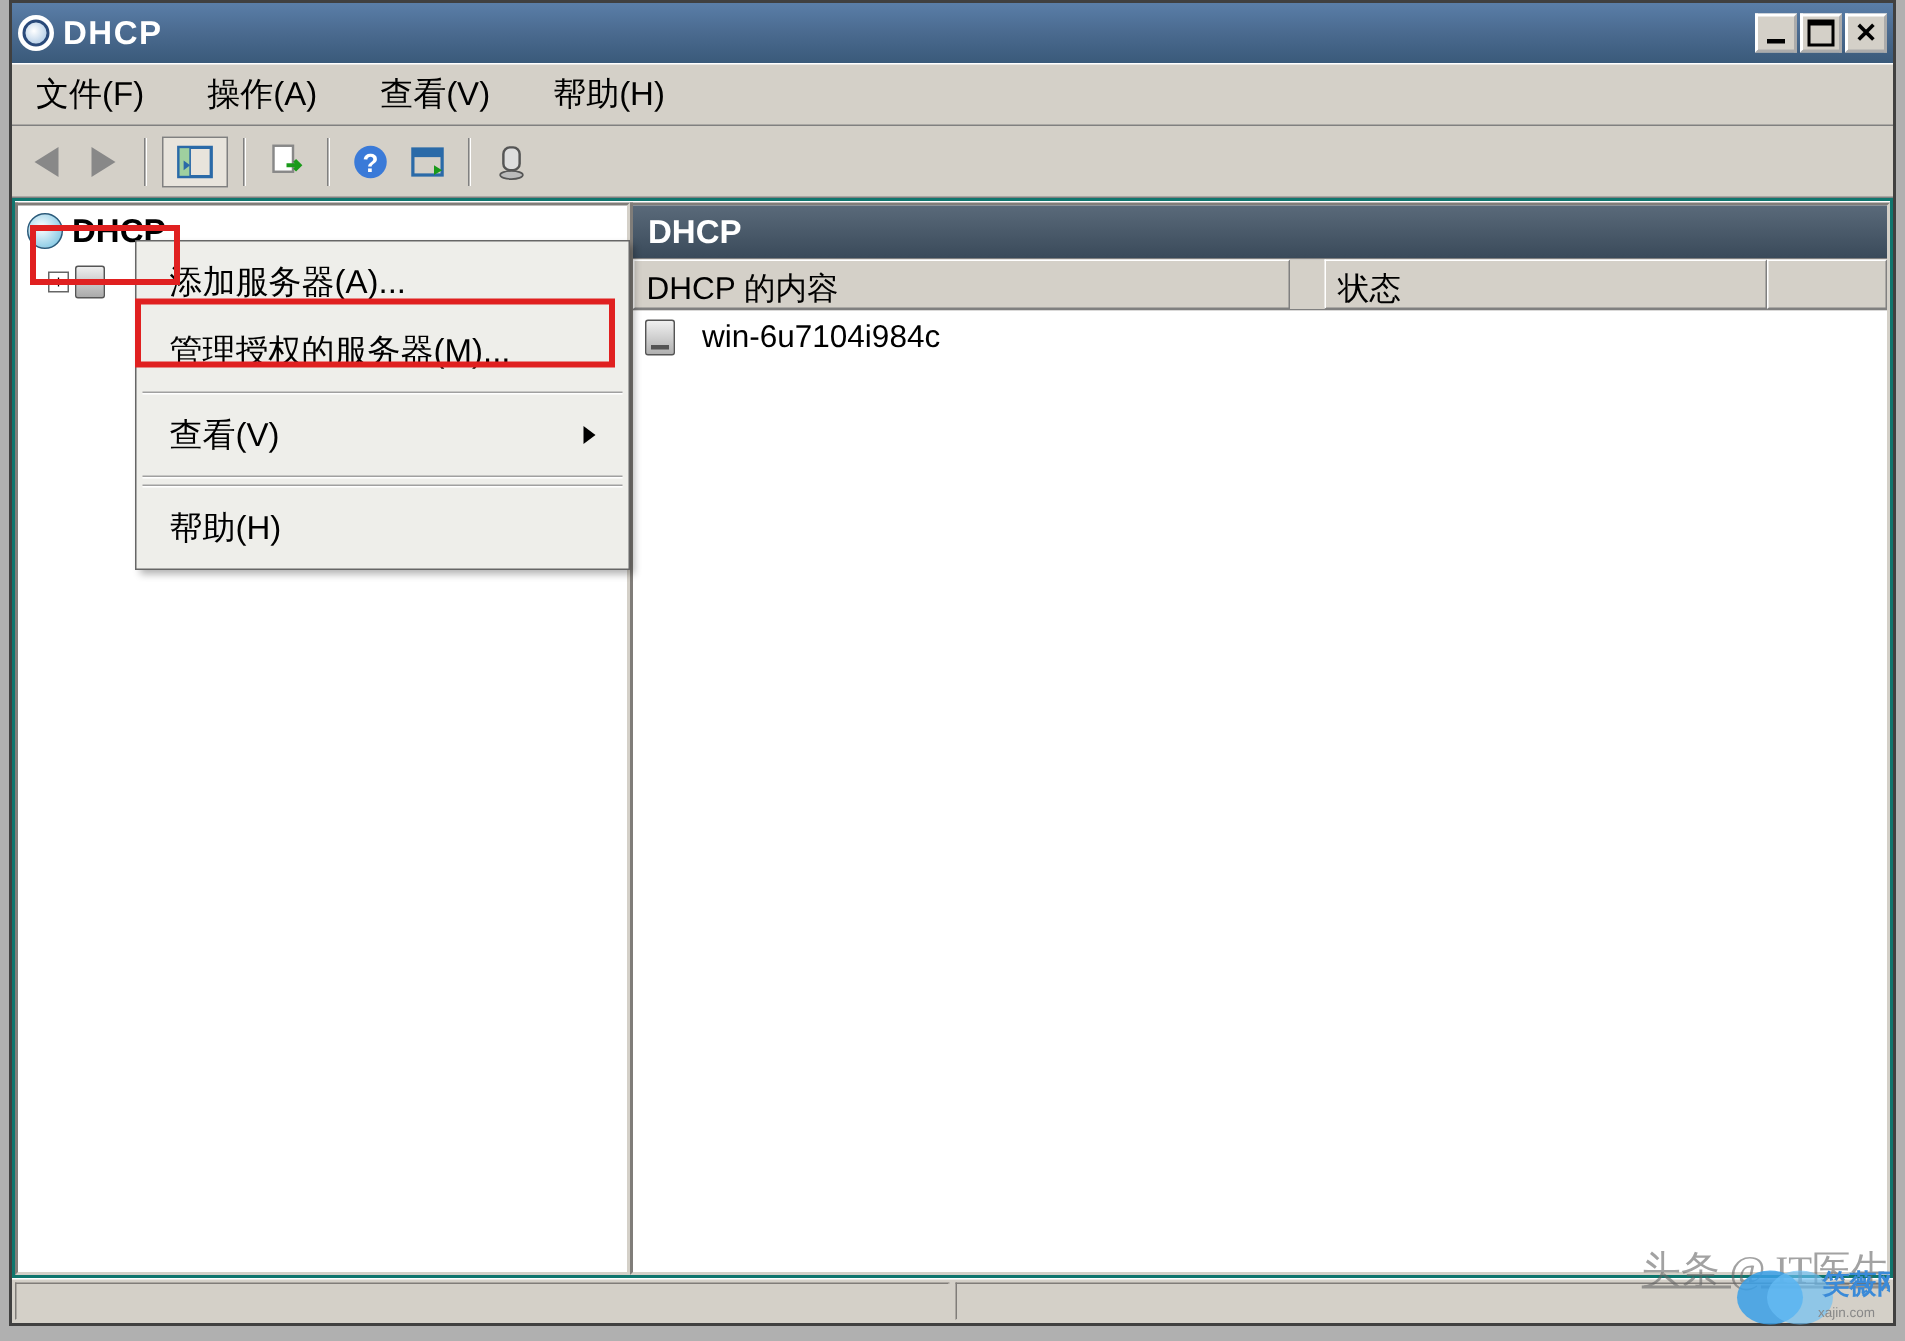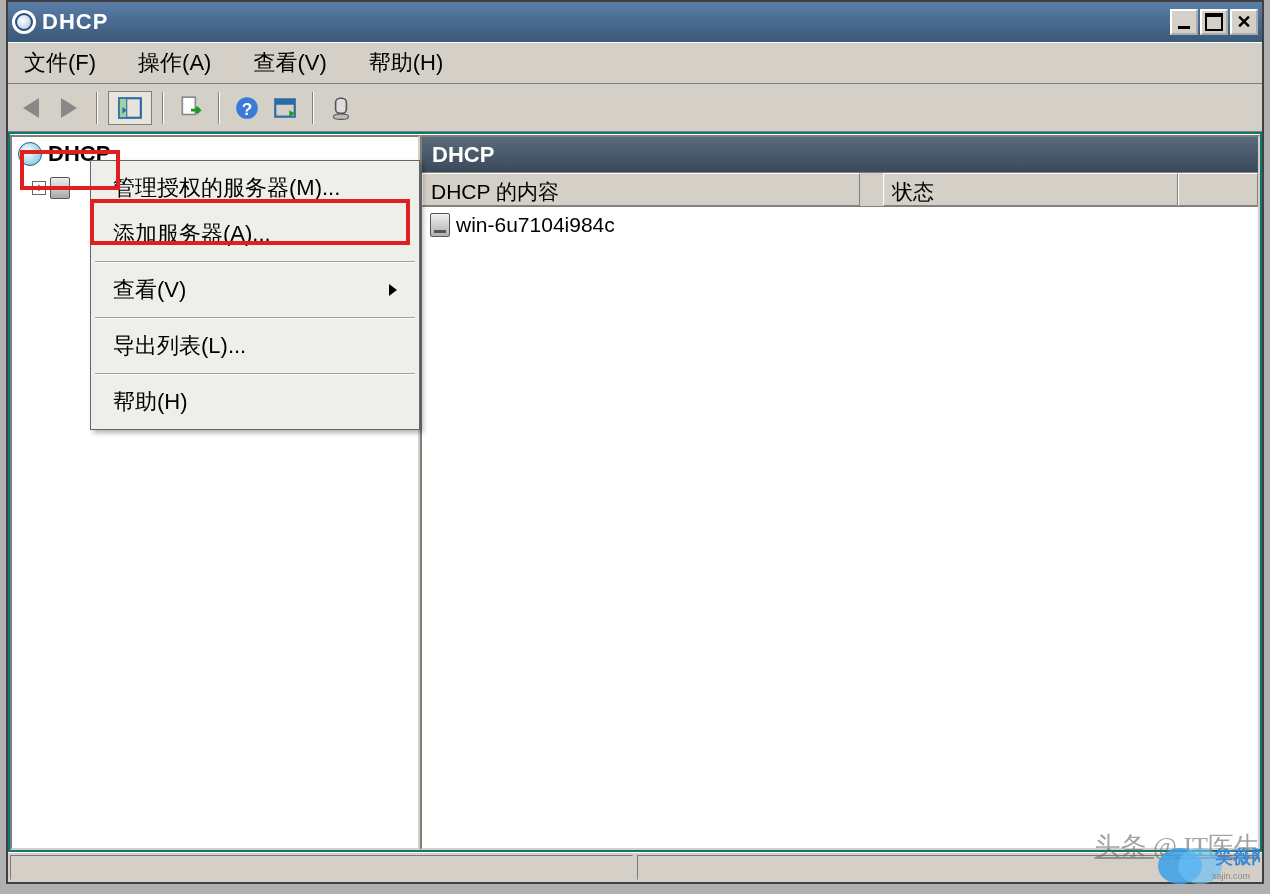--- a/index.html
+++ b/index.html
@@ -225,21 +225,21 @@
     border-left:1px solid #fff;
     padding:4px 8px;
     font-size:21px;
     background:#d4d0c8;
   }
   .col1 { width:438px; }
   .col2 { width:295px;margin-left:23px; }
   .col3 { flex:1; }
   .list-body { flex:1; background:#fff; padding:4px 4px;}
   .list-row {
-    display:flex; align-items:center; gap:6px;
+    display:flex; align-items:center; gap:18px;
     font-size:21px; padding:2px 4px;
   }
   .srv-icon {
     width:20px;height:24px;
     background: linear-gradient(#f0f0f0,#b0b0b0);
     border:1px solid #555;
     border-radius:2px;
     position:relative;
   }
   .srv-icon::after{
@@ -376,34 +376,31 @@
     <div class="cell"></div>
   </div>
 
 </div>
 
 <div class="hl hl1"></div>
 <div class="hl hl2"></div>
 
 <div class="ctxmenu">
   <div class="item">
+    <span>添加服务器(A)...</span>
+  </div>
+  <div class="item">
     <span>管理授权的服务器(M)...</span>
-  </div>
-  <div class="item">
-    <span>添加服务器(A)...</span>
   </div>
   <div class="sep"></div>
   <div class="item">
     <span>查看(V)</span>
     <span class="submenu-arrow"></span>
   </div>
   <div class="sep"></div>
-  <div class="item">
-    <span>导出列表(L)...</span>
-  </div>
   <div class="sep"></div>
   <div class="item">
     <span>帮助(H)</span>
   </div>
 </div>
 
 <div class="watermark">头条 @ IT医生</div>
 <div class="watermark2">
   <svg width="110" height="50" viewBox="0 0 110 50">
     <ellipse cx="30" cy="25" rx="22" ry="18" fill="#3aa0e8" opacity="0.85"></ellipse>

